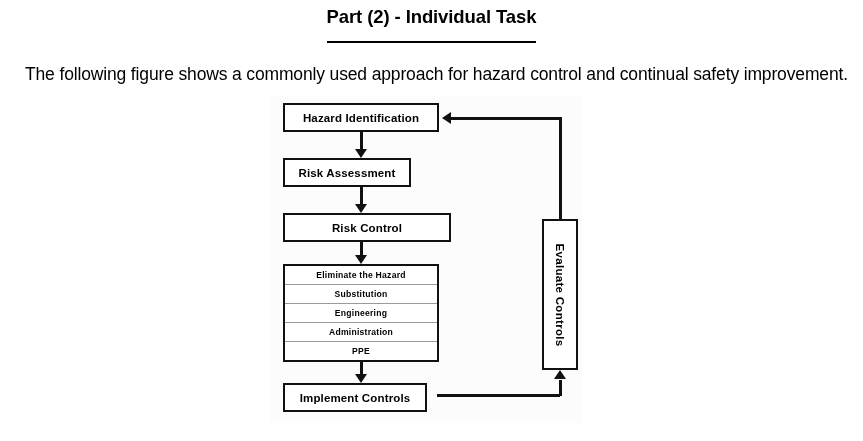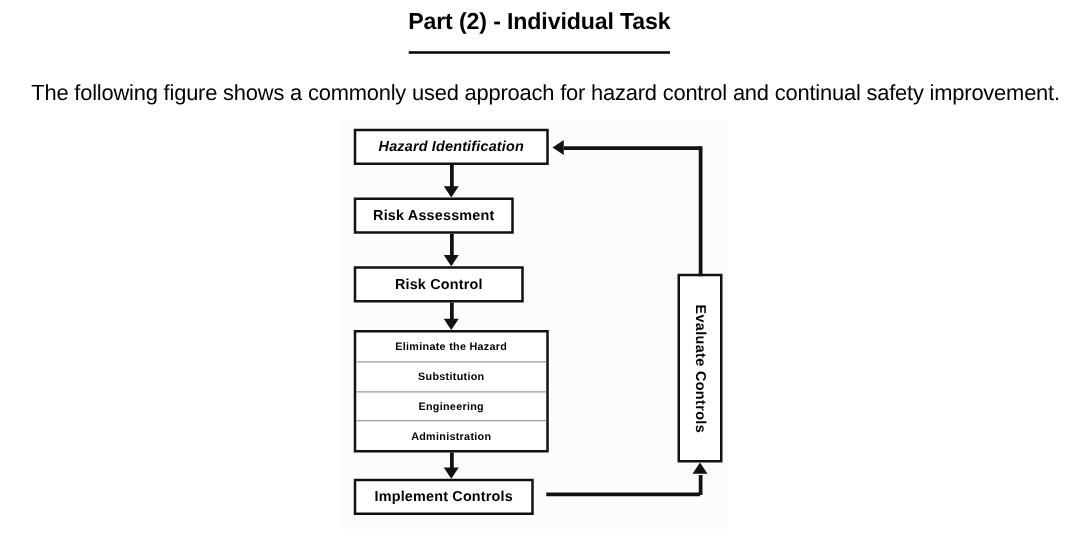--- a/index.html
+++ b/index.html
@@ -64,23 +64,23 @@
     align-items: center;
     justify-content: center;
     font-weight: bold;
     font-size: 11.5px;
     letter-spacing: 0.15px;
     color: #000;
     text-align: center;
   }
 
   
-  #box-hazard-identification { left: 12px;  top: 7px;   width: 156px; height: 29px; font-style: italic; }
+  #box-hazard-identification { left: 12px;  top: 7px;   width: 156px; height: 29px; }
   #box-risk-assessment       { left: 12px;  top: 62px;  width: 128px; height: 29px; }
-  #box-risk-control          { left: 12px;  top: 117px; width: 136px; height: 29px; }
+  #box-risk-control          { left: 12px;  top: 117px; width: 168px; height: 29px; }
   #box-implement-controls    { left: 12px;  top: 287px; width: 144px; height: 29px; }
 
   
   #controls-hierarchy {
     position: absolute;
     left: 12px;
     top: 168px;
     width: 156px;
     height: 98px;
     box-sizing: border-box;
@@ -175,20 +175,21 @@
 
   <div class="box" id="box-risk-control">
     <span>Risk Control</span>
   </div>
 
   <div id="controls-hierarchy">
     <div class="hier-row">Eliminate the Hazard</div>
     <div class="hier-row">Substitution</div>
     <div class="hier-row">Engineering</div>
     <div class="hier-row">Administration</div>
+    <div class="hier-row">PPE</div>
   </div>
 
   <div class="box" id="box-implement-controls">
     <span>Implement Controls</span>
   </div>
 
   <div class="conn vline" style="left:88.5px; top:36px; height:18px;"></div>
   <div class="arrow-down" style="left:83.5px; top:53px;"></div>
 
   <div class="conn vline" style="left:88.5px; top:91px; height:18px;"></div>

